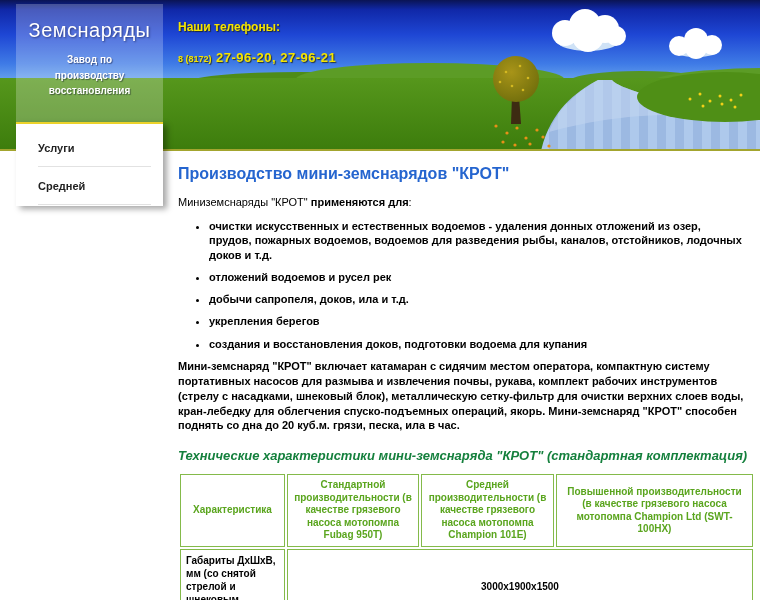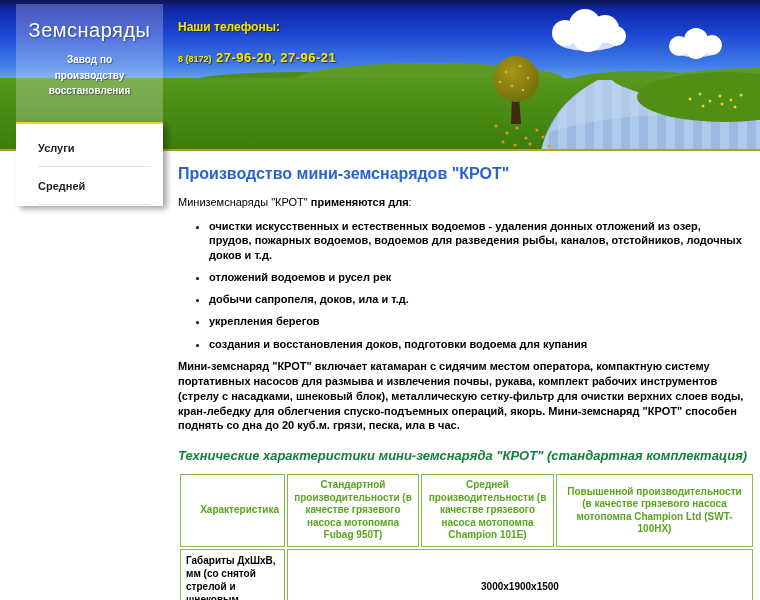--- a/index.html
+++ b/index.html
@@ -56,21 +56,21 @@
   h1{margin:14px 0 0;font-size:16px;font-weight:bold;color:#2565cf;}
   .intro{margin:13px 0 0;font-size:11px;color:#000;}
   ul.apps{margin:11px 12px 0;padding-left:19px;list-style:disc;}
   ul.apps li{font-size:11px;font-weight:bold;color:#000;margin-bottom:8px;line-height:1.3;}
   .desc{margin:7px 0 0;font-size:11px;font-weight:bold;color:#000;line-height:1.35;}
   h2{margin:15px 0 9px;font-size:13px;font-weight:bold;color:#15803d;font-style:italic;}
 
   table.specs{border-collapse:separate;border-spacing:2px;width:577px;table-layout:fixed;}
   table.specs th,table.specs td{border:1px solid #84ba4a;padding:4px 5px;background:#fff;}
   table.specs th{font-size:10px;font-weight:bold;color:#5aa51e;text-align:center;vertical-align:middle;line-height:1.25;}
-  table.specs th.first{text-align:right;}
+  table.specs th.first{text-align:center;}
   table.specs td{font-size:10px;font-weight:bold;color:#000;line-height:1.3;}
   td.label{text-align:left;}
   td.val{text-align:center;vertical-align:middle;}
 </style>
 </head>
 <body>
 
 <div class="page">
 
   <div class="banner">

